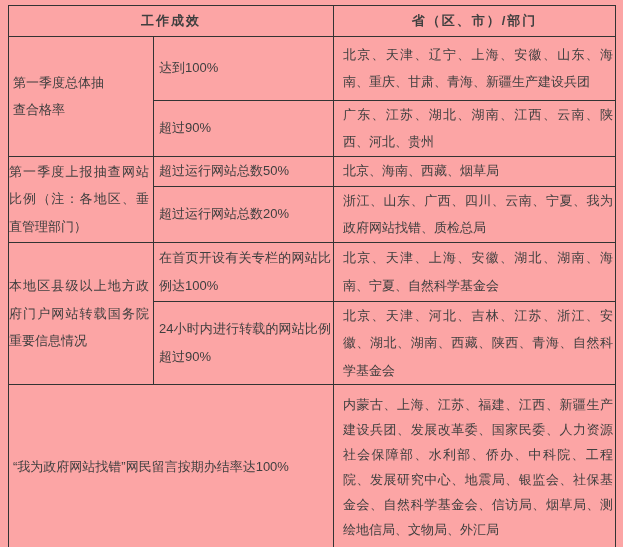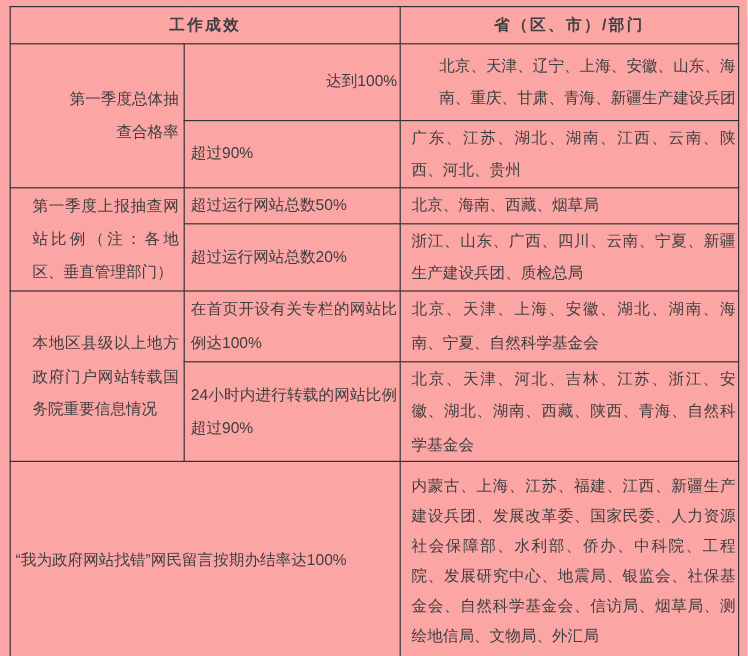--- a/index.html
+++ b/index.html
@@ -35,37 +35,37 @@
   }
   th.hdr {
     font-weight: bold;
     text-align: center;
     letter-spacing: 2px;
     height: 27px;
     line-height: 20px;
   }
   td.grp {
     text-align: justify;
-    padding: 0 4px 0 18px;
+    padding: 0 4px 0 0;
   }
   td.grp-pre {
     white-space: pre-line;
     text-align: left;
     padding: 0 4px 0 4px;
   }
   td.crit {
     text-align: justify;
     padding: 0 2px 0 5px;
     margin-left: 37px;
   }
   td.regions {
     text-align: justify;
     padding: 0 2px 0 9px;
   }
-  tr.r1a td { height: 64px; text-align: right; }
+  tr.r1a td { height: 64px; }
   tr.r1b td { height: 52px; }
   tr.r2a td { height: 30px; }
   tr.r2b td { height: 55px; }
   tr.r3a td { height: 59px; }
   tr.r3b td { height: 83px; }
   tr.r4  td { height: 165px; }
   tr.r4 td.regions { line-height: 25px; }
   tr.r4 td.crit-wide {
     text-align: left;
     padding: 0 4px 0 4px;
@@ -99,21 +99,21 @@
       <td class="regions">广东、江苏、湖北、湖南、江西、云南、陕西、河北、贵州</td>
     </tr>
 
     <tr class="r2a">
       <td class="grp" rowspan="2">第一季度上报抽查网站比例（注：各地区、垂直管理部门）</td>
       <td class="crit">超过运行网站总数50%</td>
       <td class="regions">北京、海南、西藏、烟草局</td>
     </tr>
     <tr class="r2b">
       <td class="crit">超过运行网站总数20%</td>
-      <td class="regions">浙江、山东、广西、四川、云南、宁夏、新疆生产建设兵团、质检总局</td>
+      <td class="regions">浙江、山东、广西、四川、云南、宁夏、我为政府网站找错、质检总局</td>
     </tr>
 
     <tr class="r3a">
       <td class="grp" rowspan="2">本地区县级以上地方政府门户网站转载国务院重要信息情况</td>
       <td class="crit">在首页开设有关专栏的网站比例达100%</td>
       <td class="regions">北京、天津、上海、安徽、湖北、湖南、海南、宁夏、自然科学基金会</td>
     </tr>
     <tr class="r3b">
       <td class="crit">24小时内进行转载的网站比例超过90%</td>
       <td class="regions">北京、天津、河北、吉林、江苏、浙江、安徽、湖北、湖南、西藏、陕西、青海、自然科学基金会</td>

